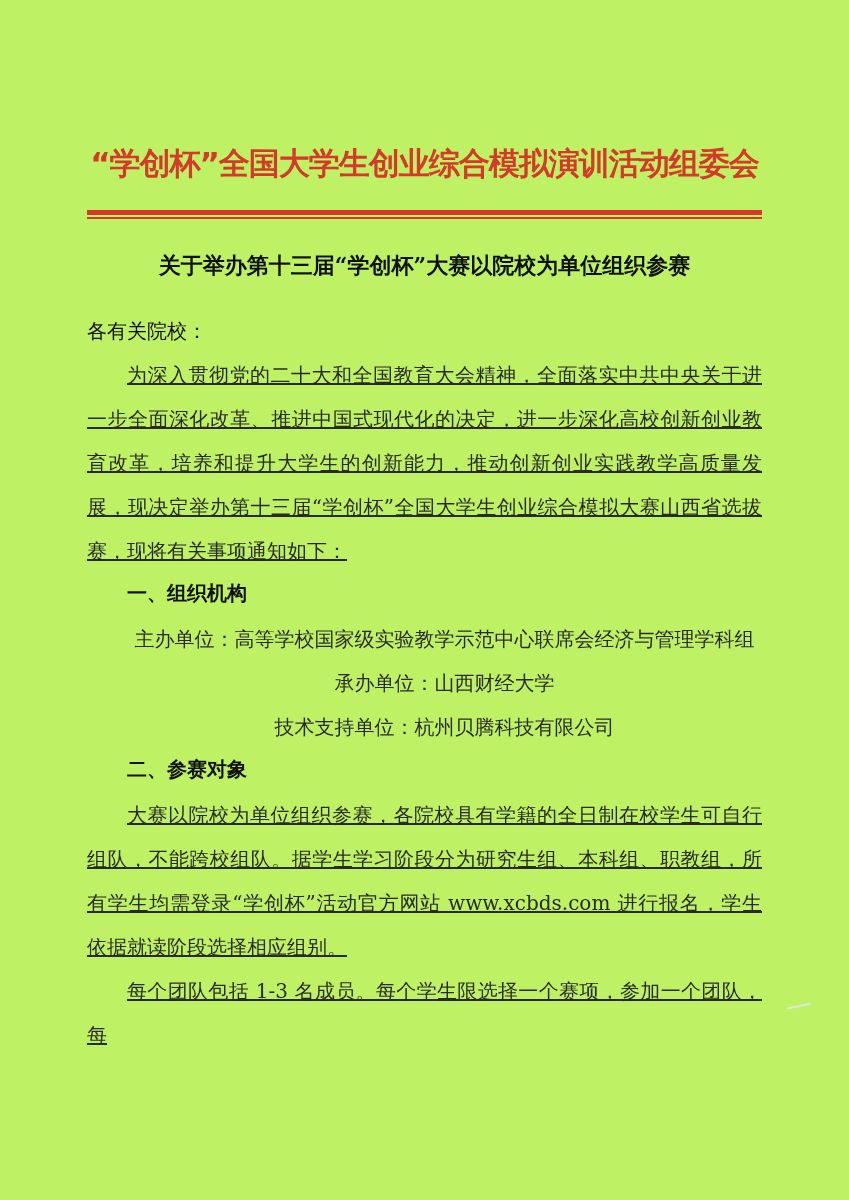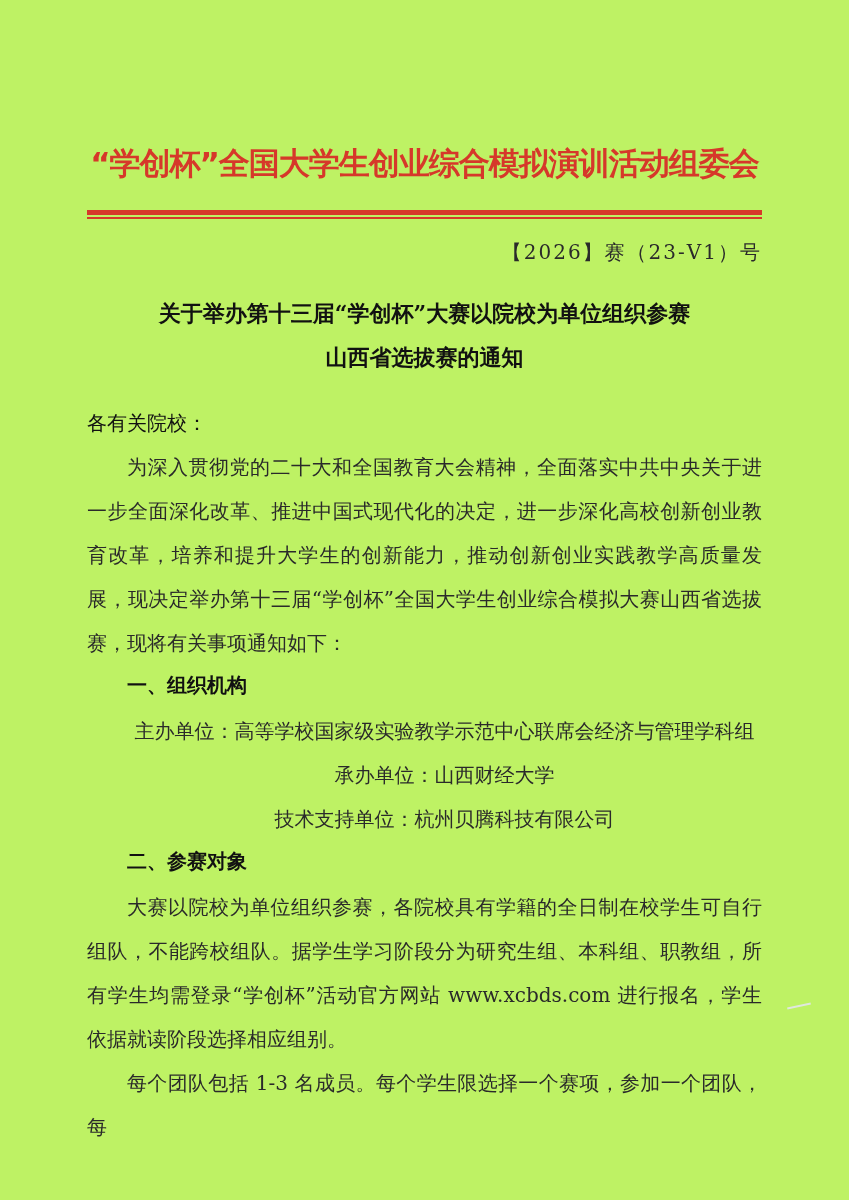--- a/index.html
+++ b/index.html
@@ -58,20 +58,21 @@
     font-family: "DejaVu Sans", "Liberation Sans", sans-serif;
     color: #111;
   }
   .para {
     margin: 0;
     font-size: 20px;
     line-height: 44px;
     text-align: justify;
     text-indent: 2em;
     color: #2a2a2a;
+    text-decoration: underline;
   }
   .section-heading {
     margin: 0;
     font-size: 20px;
     font-weight: bold;
     line-height: 44px;
     text-indent: 2em;
     font-family: Liberation Mono, monospace;
     color: #111;
   }
@@ -97,25 +98,23 @@
 </head>
 <body>
 
 <div class="page">
 
   <header>
     <h1 class="org-title">“学创杯”全国大学生创业综合模拟演训活动组委会</h1>
     <div class="red-rule"></div>
   </header>
 
-  <div class="doc-number">【2026】赛（23-V1）号</div>
 
   <h2 class="doc-title">
     <span class="title-line">关于举办第十三届“学创杯”大赛以院校为单位组织参赛</span>
-    <span class="title-line">山西省选拔赛的通知</span>
   </h2>
 
   <p class="salutation">各有关院校：</p>
 
   <p class="para">为深入贯彻党的二十大和全国教育大会精神，全面落实中共中央关于进一步全面深化改革、推进中国式现代化的决定，进一步深化高校创新创业教育改革，培养和提升大学生的创新能力，推动创新创业实践教学高质量发展，现决定举办第十三届“学创杯”全国大学生创业综合模拟大赛山西省选拔赛，现将有关事项通知如下：</p>
 
   <h3 class="section-heading">一、组织机构</h3>
 
   <p class="org-line">主办单位：高等学校国家级实验教学示范中心联席会经济与管理学科组</p>
   <p class="org-line">承办单位：山西财经大学</p>

